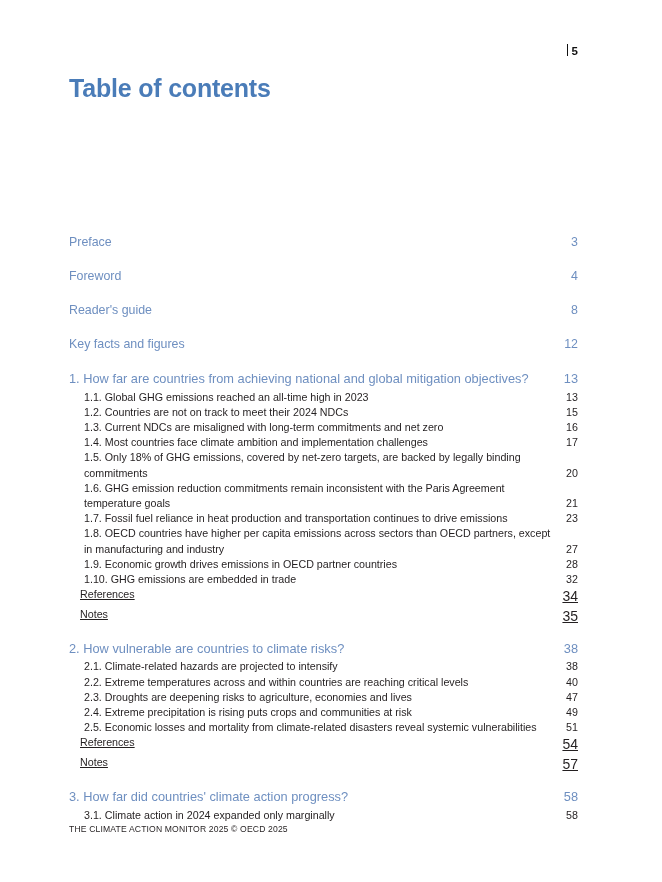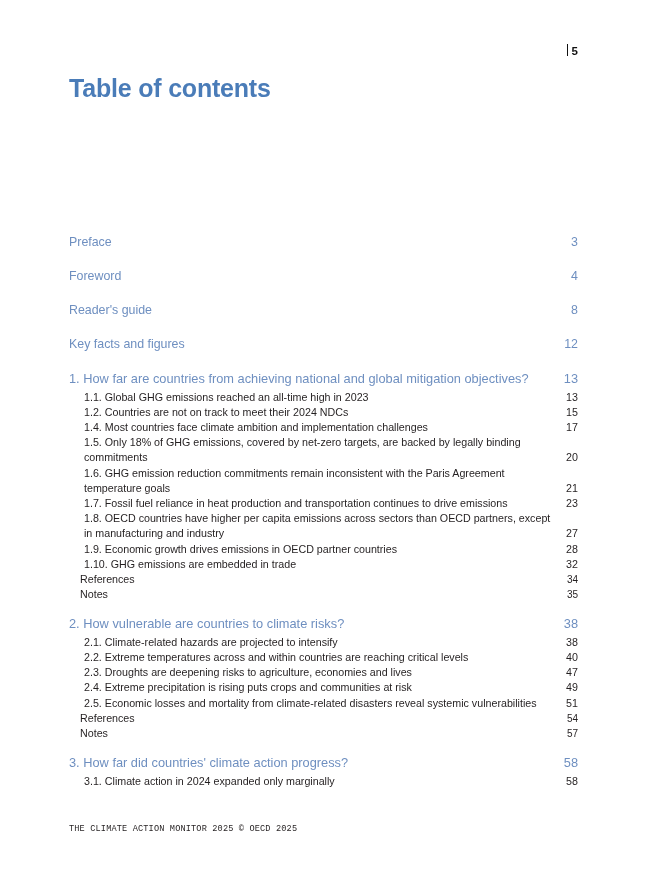--- a/index.html
+++ b/index.html
@@ -105,35 +105,35 @@
     padding-left: 15px;
   }
   .lvl-sub .toc-page { font-size: 10.7px; color: #231f20; }
 
   
   .lvl-ref {
     font-size: 10.7px;
     color: #231f20;
     line-height: 1.42;
     padding-left: 11px;
-  }
-  .lvl-ref .toc-page { font-size: 10px; color: #231f20; }
+    text-decoration: underline;
+  }
+  .lvl-ref .toc-page { font-size: 14px; color: #231f20; }
 
   .chapter-block { margin-bottom: 14px; }
   .chapter-block:last-child { margin-bottom: 16px; }
 
   
   .page-footer {
     position: absolute;
     left: 69px;
     bottom: 48px;
     font-size: 8.6px;
     color: #231f20;
     letter-spacing: 0.15px;
-    font-family: Liberation Mono, monospace;
   }
 </style>
 </head>
 <body>
 
 <div class="page">
 
   <div class="page-header">
     <span class="header-rule"></span>
     <span>5</span>
@@ -168,20 +168,24 @@
           </div>
           <div class="toc-row lvl-sub">
             <span class="toc-label">1.1. Global GHG emissions reached an all-time high in 2023</span>
             <span class="toc-page">13</span>
           </div>
           <div class="toc-row lvl-sub">
             <span class="toc-label">1.2. Countries are not on track to meet their 2024 NDCs</span>
             <span class="toc-page">15</span>
           </div>
           <div class="toc-row lvl-sub">
+            <span class="toc-label">1.3. Current NDCs are misaligned with long-term commitments and net zero</span>
+            <span class="toc-page">16</span>
+          </div>
+          <div class="toc-row lvl-sub">
             <span class="toc-label">1.4. Most countries face climate ambition and implementation challenges</span>
             <span class="toc-page">17</span>
           </div>
           <div class="toc-row lvl-sub">
             <span class="toc-label">1.5. Only 18% of GHG emissions, covered by net-zero targets, are backed by legally binding commitments</span>
             <span class="toc-page">20</span>
           </div>
           <div class="toc-row lvl-sub">
             <span class="toc-label">1.6. GHG emission reduction commitments remain inconsistent with the Paris Agreement temperature goals</span>
             <span class="toc-page">21</span>

